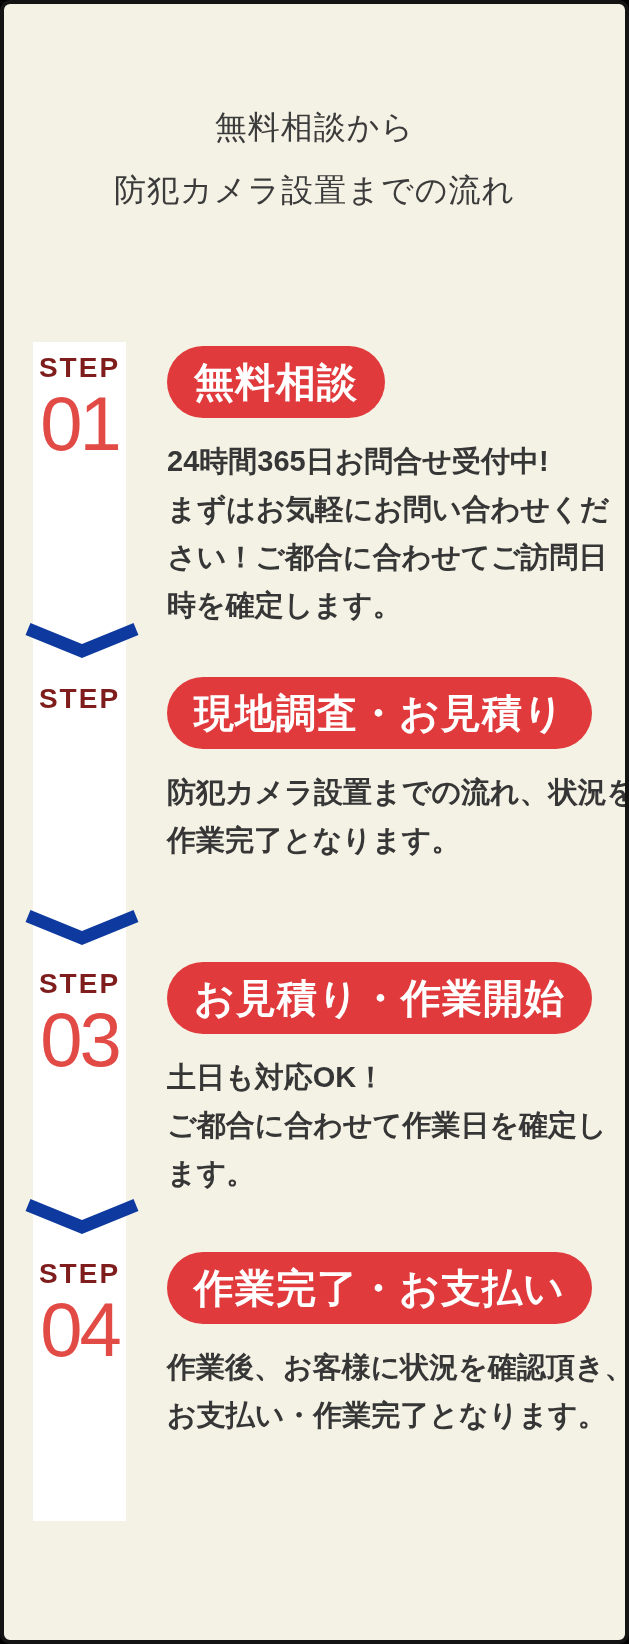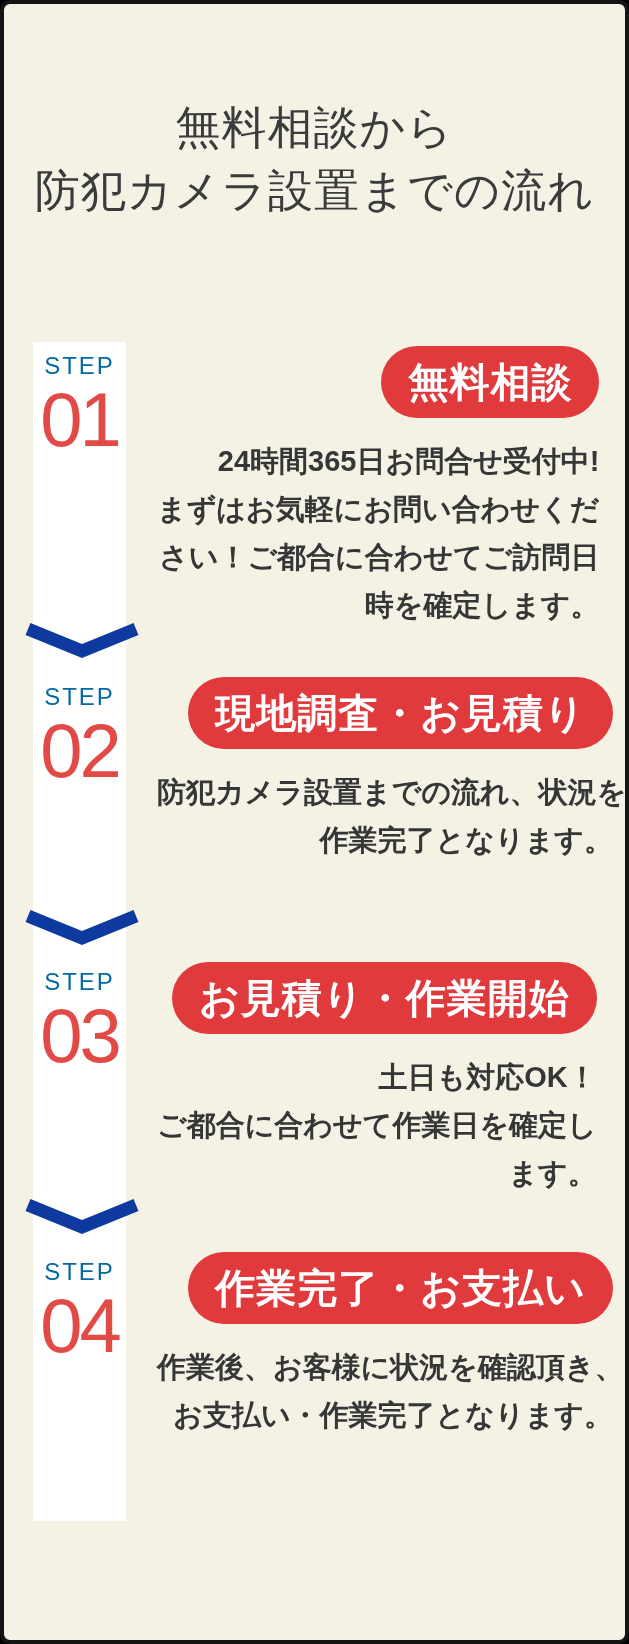--- a/index.html
+++ b/index.html
@@ -18,21 +18,21 @@
     border-radius: 10px;
     overflow: hidden;
   }
   .title {
     position: absolute;
     top: 92px;
     left: 0;
     right: 0;
     margin: 0;
     text-align: center;
-    font-size: 45px;
+    font-size: 32px;
     line-height: 63px;
     font-weight: 500;
     color: #3b3b3b;
     letter-spacing: 1px;
   }
   .rail {
     position: absolute;
     left: 29px;
     top: 338px;
     width: 93px;
@@ -52,38 +52,37 @@
     right: 12px;
     display: flex;
     align-items: flex-start;
   }
   .step-label {
     flex: 0 0 93px;
     text-align: center;
     padding-top: 6px;
   }
   .step-word {
-    font-size: 24px;
+    font-size: 28px;
     line-height: 1.15;
-    color: #0369a1;
+    color: #7f1d1d;
     letter-spacing: 2px;
-    font-weight: 400;
+    font-weight: 700;
   }
   .step-number {
     font-size: 76px;
     line-height: 1.0;
     color: #e24a46;
     letter-spacing: -3px;
     font-weight: 400;
     margin-top: 2px;
   }
   .step-content {
-    margin-left: 31px;
+    margin-left: 41px;
     min-width: 0;
-    text-align: right;
   }
   .badge {
     display: inline-block;
     background: #e03a3c;
     color: #ffffff;
     font-size: 40px;
     font-weight: 700;
     line-height: 1;
     padding: 16px 27px;
     border-radius: 44px;
@@ -147,21 +146,20 @@
         <div class="desc-line">まずはお気軽にお問い合わせくだ</div>
         <div class="desc-line">さい！ご都合に合わせてご訪問日</div>
         <div class="desc-line">時を確定します。</div>
       </div>
     </div>
   </section>
 
   <section class="step step-2">
     <div class="step-label">
       <div class="step-word">STEP</div>
-      <div class="step-number">02</div>
     </div>
     <div class="step-content">
       <div class="badge">現地調査・お見積り</div>
       <div class="desc">
         <div class="desc-line">防犯カメラ設置までの流れ、状況を</div>
         <div class="desc-line">作業完了となります。</div>
       </div>
     </div>
   </section>
 

